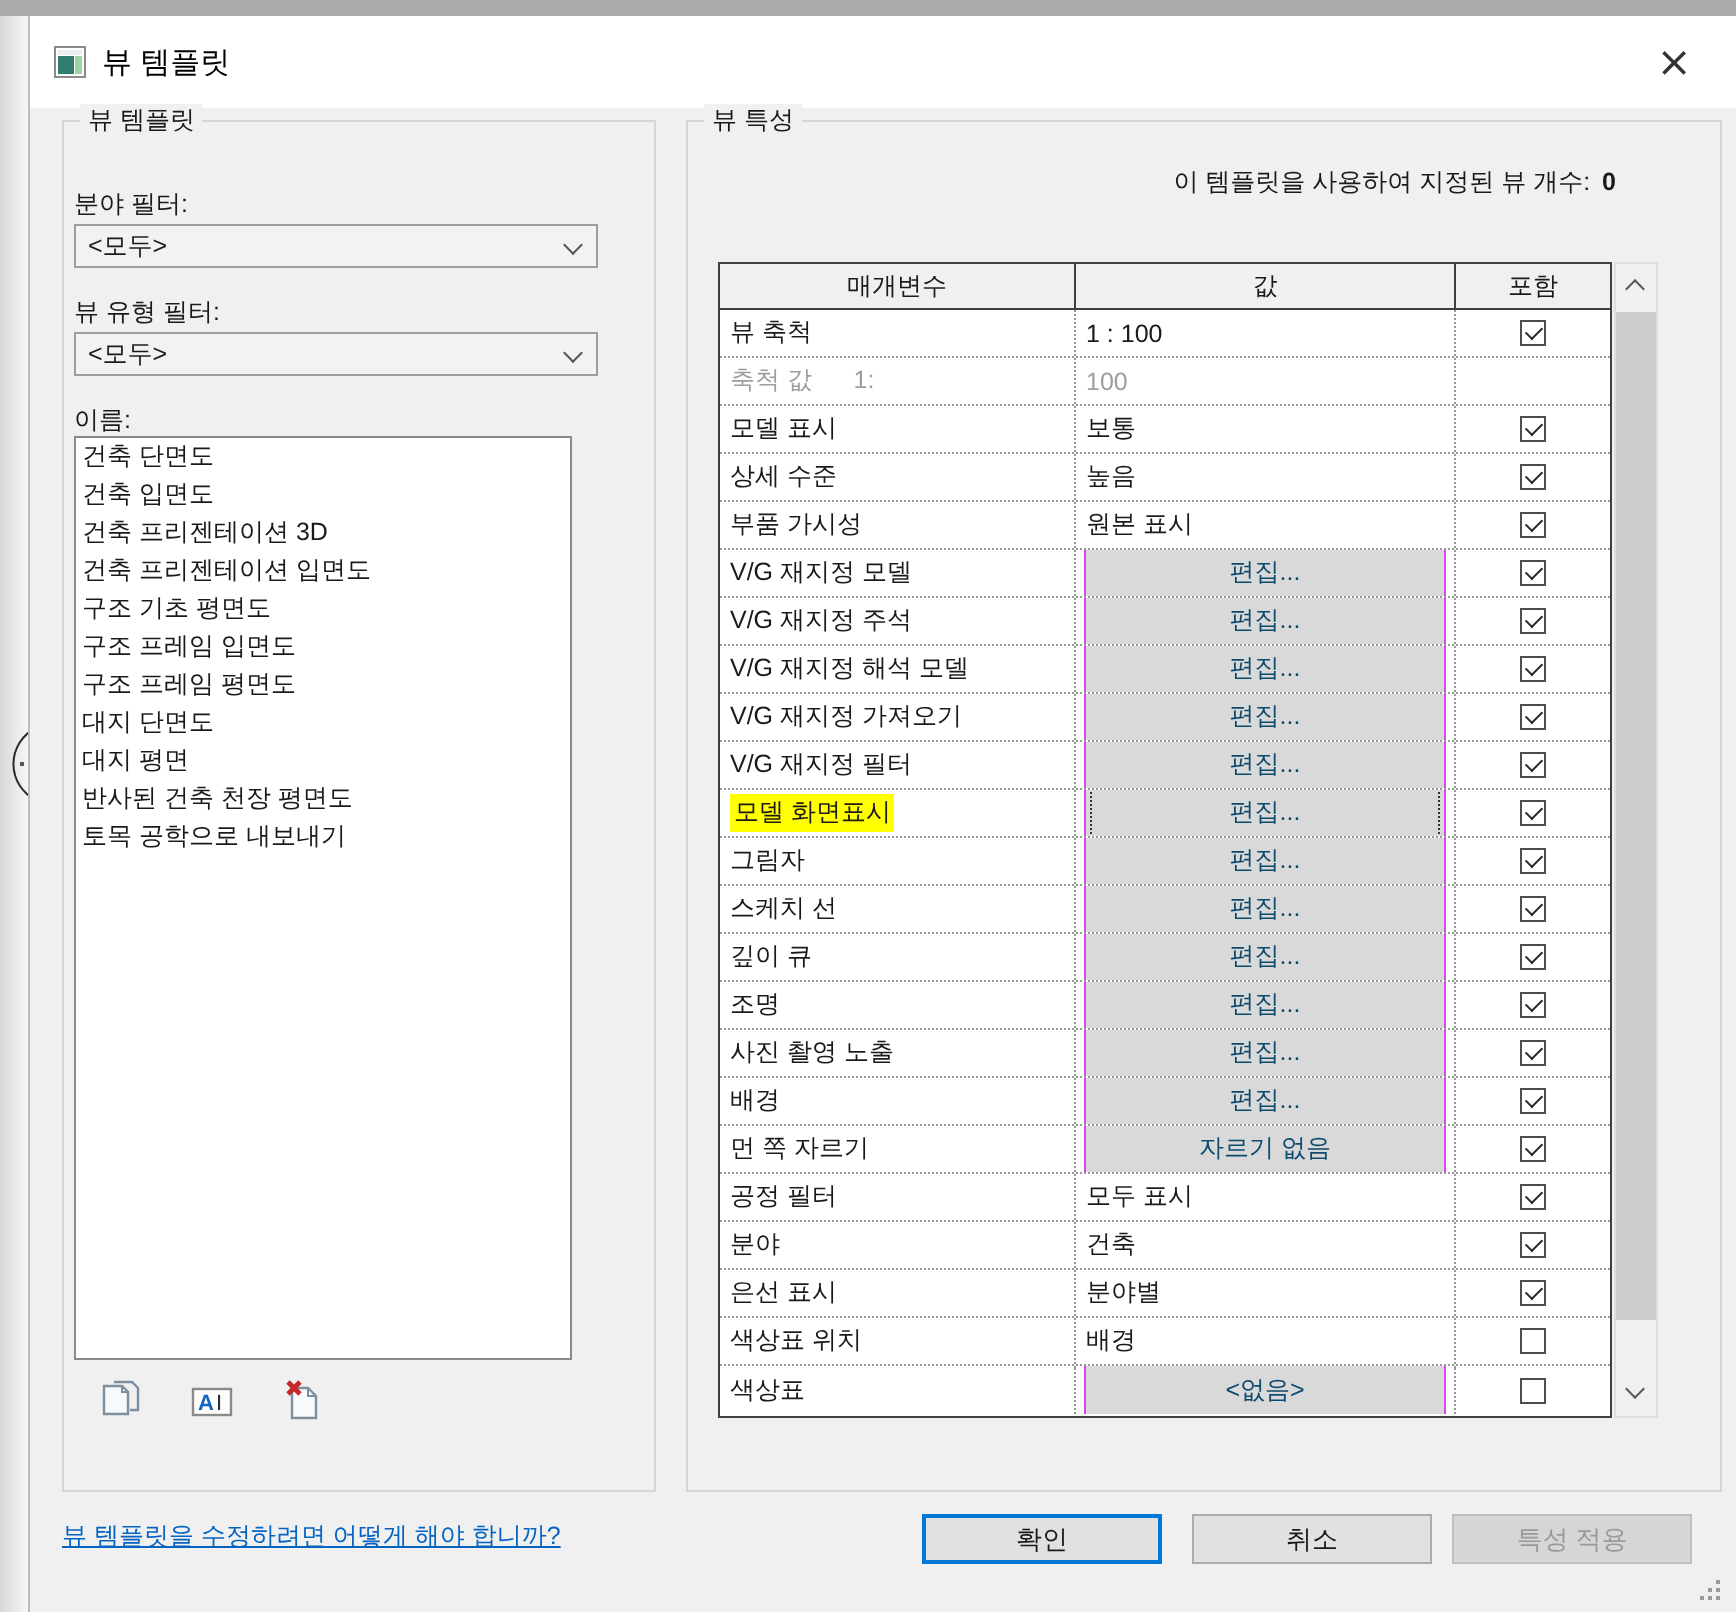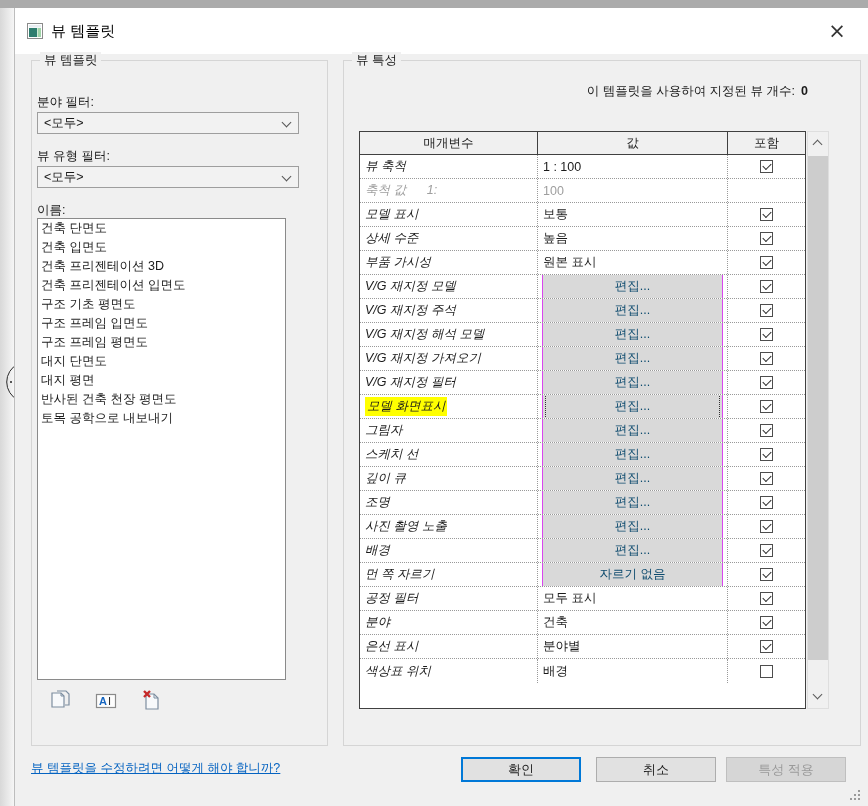--- a/index.html
+++ b/index.html
@@ -87,21 +87,21 @@
   .tcell { overflow: hidden; display: flex; align-items: center; }
   .c-param { width: 178px; padding-left: 5px; }
   .c-value { width: 190px; padding-left: 5px; }
   .c-incl  { width: 77px; justify-content: center; padding-left: 0; }
   .trow-header .tcell { justify-content: center; padding-left: 0; border-right: 1px solid #404040; }
   .trow-header .tcell:last-child { border-right: none; }
   .trow-data .c-param { border-right: 1px dotted #999; }
   .trow-data .c-value { border-right: 1px dotted #999; }
   .trow-data { border-bottom: 1px dotted #999; }
   .trow-data:last-child { border-bottom: none; }
-  .param-text { white-space: pre; font-style: italic; }
+  .param-text { white-space: pre; }
   .param-text.muted, .val-text.muted { color: #9e9e9e; }
   .param-text.hl { background: #ffff00; padding: 1px 2px; }
   .cell-btn {
     width: 100%; margin: 0 4px; height: 19px;
     background: #d9d9d9; border: 1px solid #d946ef;
     font-family: inherit; font-size: 12.5px; color: #0c4a6e;
     display: flex; align-items: center; justify-content: center; cursor: pointer;
     padding: 16px;
   }
   .cell-btn.focused { outline: 1px dotted #333; outline-offset: -4px; }
@@ -474,20 +474,31 @@
           <div class="tcell c-param">
             <span class="param-text">색상표 위치</span>
           </div>
           <div class="tcell c-value">
             <span class="val-text">배경</span>
           </div>
           <div class="tcell c-incl">
             <div class="checkbox"></div>
           </div>
         </div>
+        <div class="trow trow-data">
+          <div class="tcell c-param">
+            <span class="param-text">색상표</span>
+          </div>
+          <div class="tcell c-value">
+            <button class="cell-btn">&lt;없음&gt;</button>
+          </div>
+          <div class="tcell c-incl">
+            <div class="checkbox"></div>
+          </div>
+        </div>
       </div>
     <div class="tbl-scroll">
       <div class="sb-arrow sb-up">
           <span class="chev"></span>
         </div>
       <div class="sb-thumb"></div>
       <div class="sb-arrow sb-down">
           <span class="chev"></span>
         </div>
     </div>

